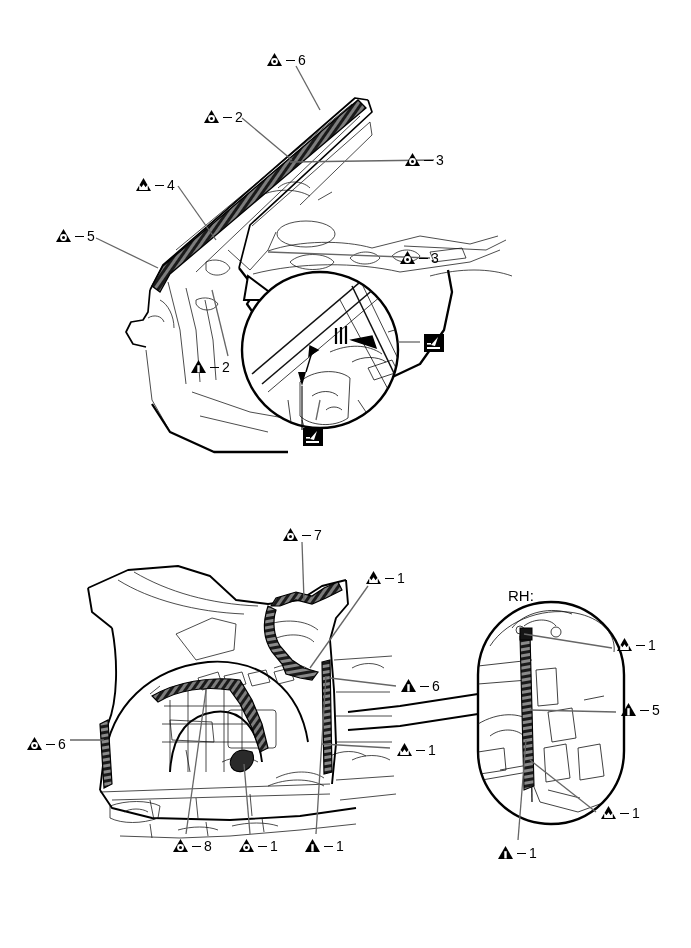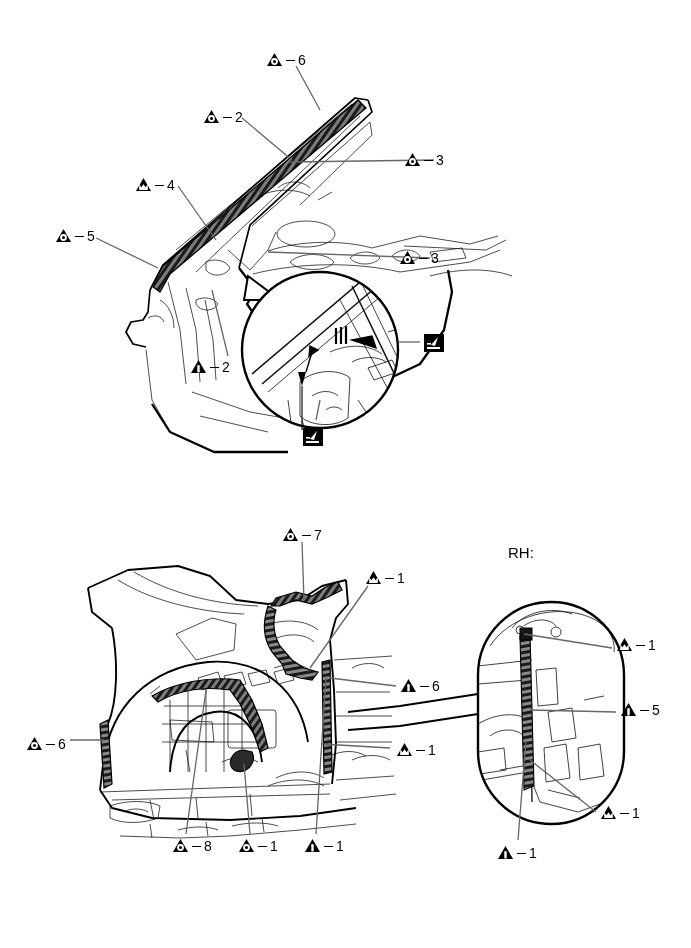--- a/index.html
+++ b/index.html
@@ -430,21 +430,21 @@
     <span class="mk">
       <svg width="17" height="15" viewBox="0 0 17 15">
           <path d="M8.5 1 L16 14 L1 14 Z" fill="#000"></path>
           <rect x="7.3" y="6.2" width="2.4" height="7.2" fill="#fff"></rect>
         </svg>
     </span>
     <span class="dash"></span>
     <span class="num">1</span>
   </div>
 
-  <div class="rh-title" style="left:508px;top:545px;">RH:</div>
+  <div class="rh-title" style="left:508px;top:588px;">RH:</div>
 
   <div class="label" style="left:616px;top:637px;">
     <span class="mk">
       <svg width="17" height="15" viewBox="0 0 17 15">
           <path d="M8.5 1 L16 14 L1 14 Z" fill="#000"></path>
           <path d="M4.2 13 L4.2 7.2 L6.4 10.2 L8.5 7.2 L10.6 10.2 L12.8 7.2 L12.8 13 Z" fill="#fff"></path>
         </svg>
     </span>
     <span class="dash"></span>
     <span class="num">1</span>

